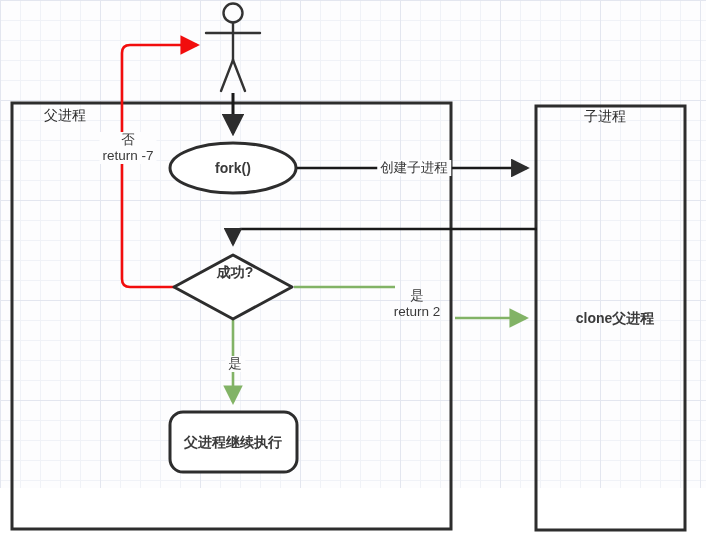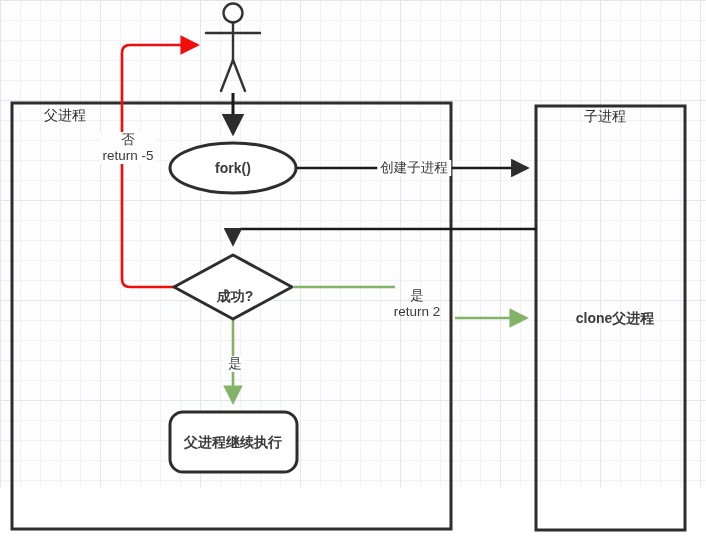--- a/index.html
+++ b/index.html
@@ -81,31 +81,31 @@
 
     <rect x="170" y="412" width="127" height="60" rx="13" fill="#ffffff" stroke="#2d2d2d" stroke-width="3"></rect>
   </svg>
 
   <div class="container-title" style="left:44px; top:107px;">父进程</div>
 
   <div class="container-title" style="left:548px; top:108px;margin-left:36px;">子进程</div>
 
   <div class="lbl node-label" style="left:233px; top:168px;">fork()</div>
 
-  <div class="lbl node-label" style="left:235px; top:296px;">成功?</div>
+  <div class="lbl node-label" style="left:235px; top:272px;">成功?</div>
 
   <div class="lbl node-label" style="left:233px; top:442px;">父进程继续执行</div>
 
   <div class="lbl node-label" style="left:615px; top:318px;">clone父进程</div>
 
   <div class="lbl onwhite" style="left:414px; top:168px;">创建子进程</div>
 
   <div class="lbl onwhite" style="left:128px; top:148px;">
     <div>否</div>
-    <div>return -5</div>
+    <div>return -7</div>
   </div>
 
   <div class="lbl" style="left:417px; top:304px;">
     <div>是</div>
     <div>return 2</div>
   </div>
 
   <div class="lbl onwhite" style="left:235px; top:364px;">
     <div>是</div>
   </div>

